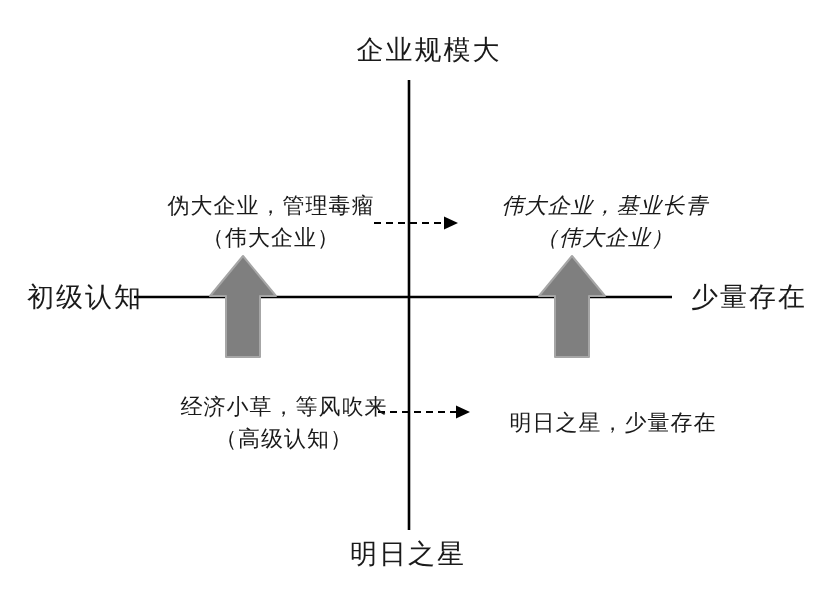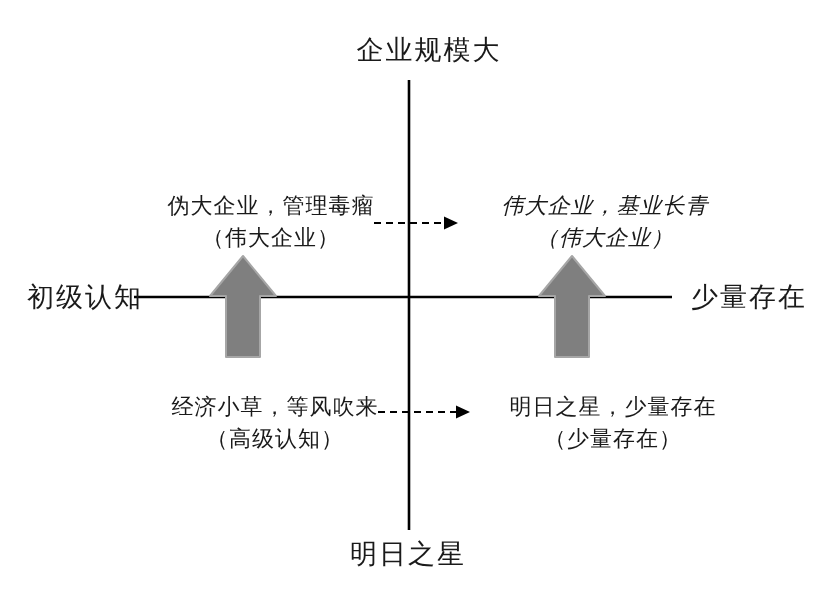--- a/index.html
+++ b/index.html
@@ -82,23 +82,22 @@
   <div class="quad" style="left:243px;top:222px;">
     <div>伪大企业，管理毒瘤</div>
     <div>（伟大企业）</div>
   </div>
 
   <div class="quad" style="left:577px;top:222px;font-style:italic;">
     <div>伟大企业，基业长青</div>
     <div>（伟大企业）</div>
   </div>
 
-  <div class="quad" style="left:247px;top:423px;">
+  <div class="quad" style="left:256px;top:423px;">
     <div>经济小草，等风吹来</div>
     <div>（高级认知）</div>
   </div>
 
   <div class="quad" style="left:585px;top:423px;">
     <div>明日之星，少量存在</div>
-    <div>（少量存在）</div>
   </div>
 
 </div>
 
 </body></html>

